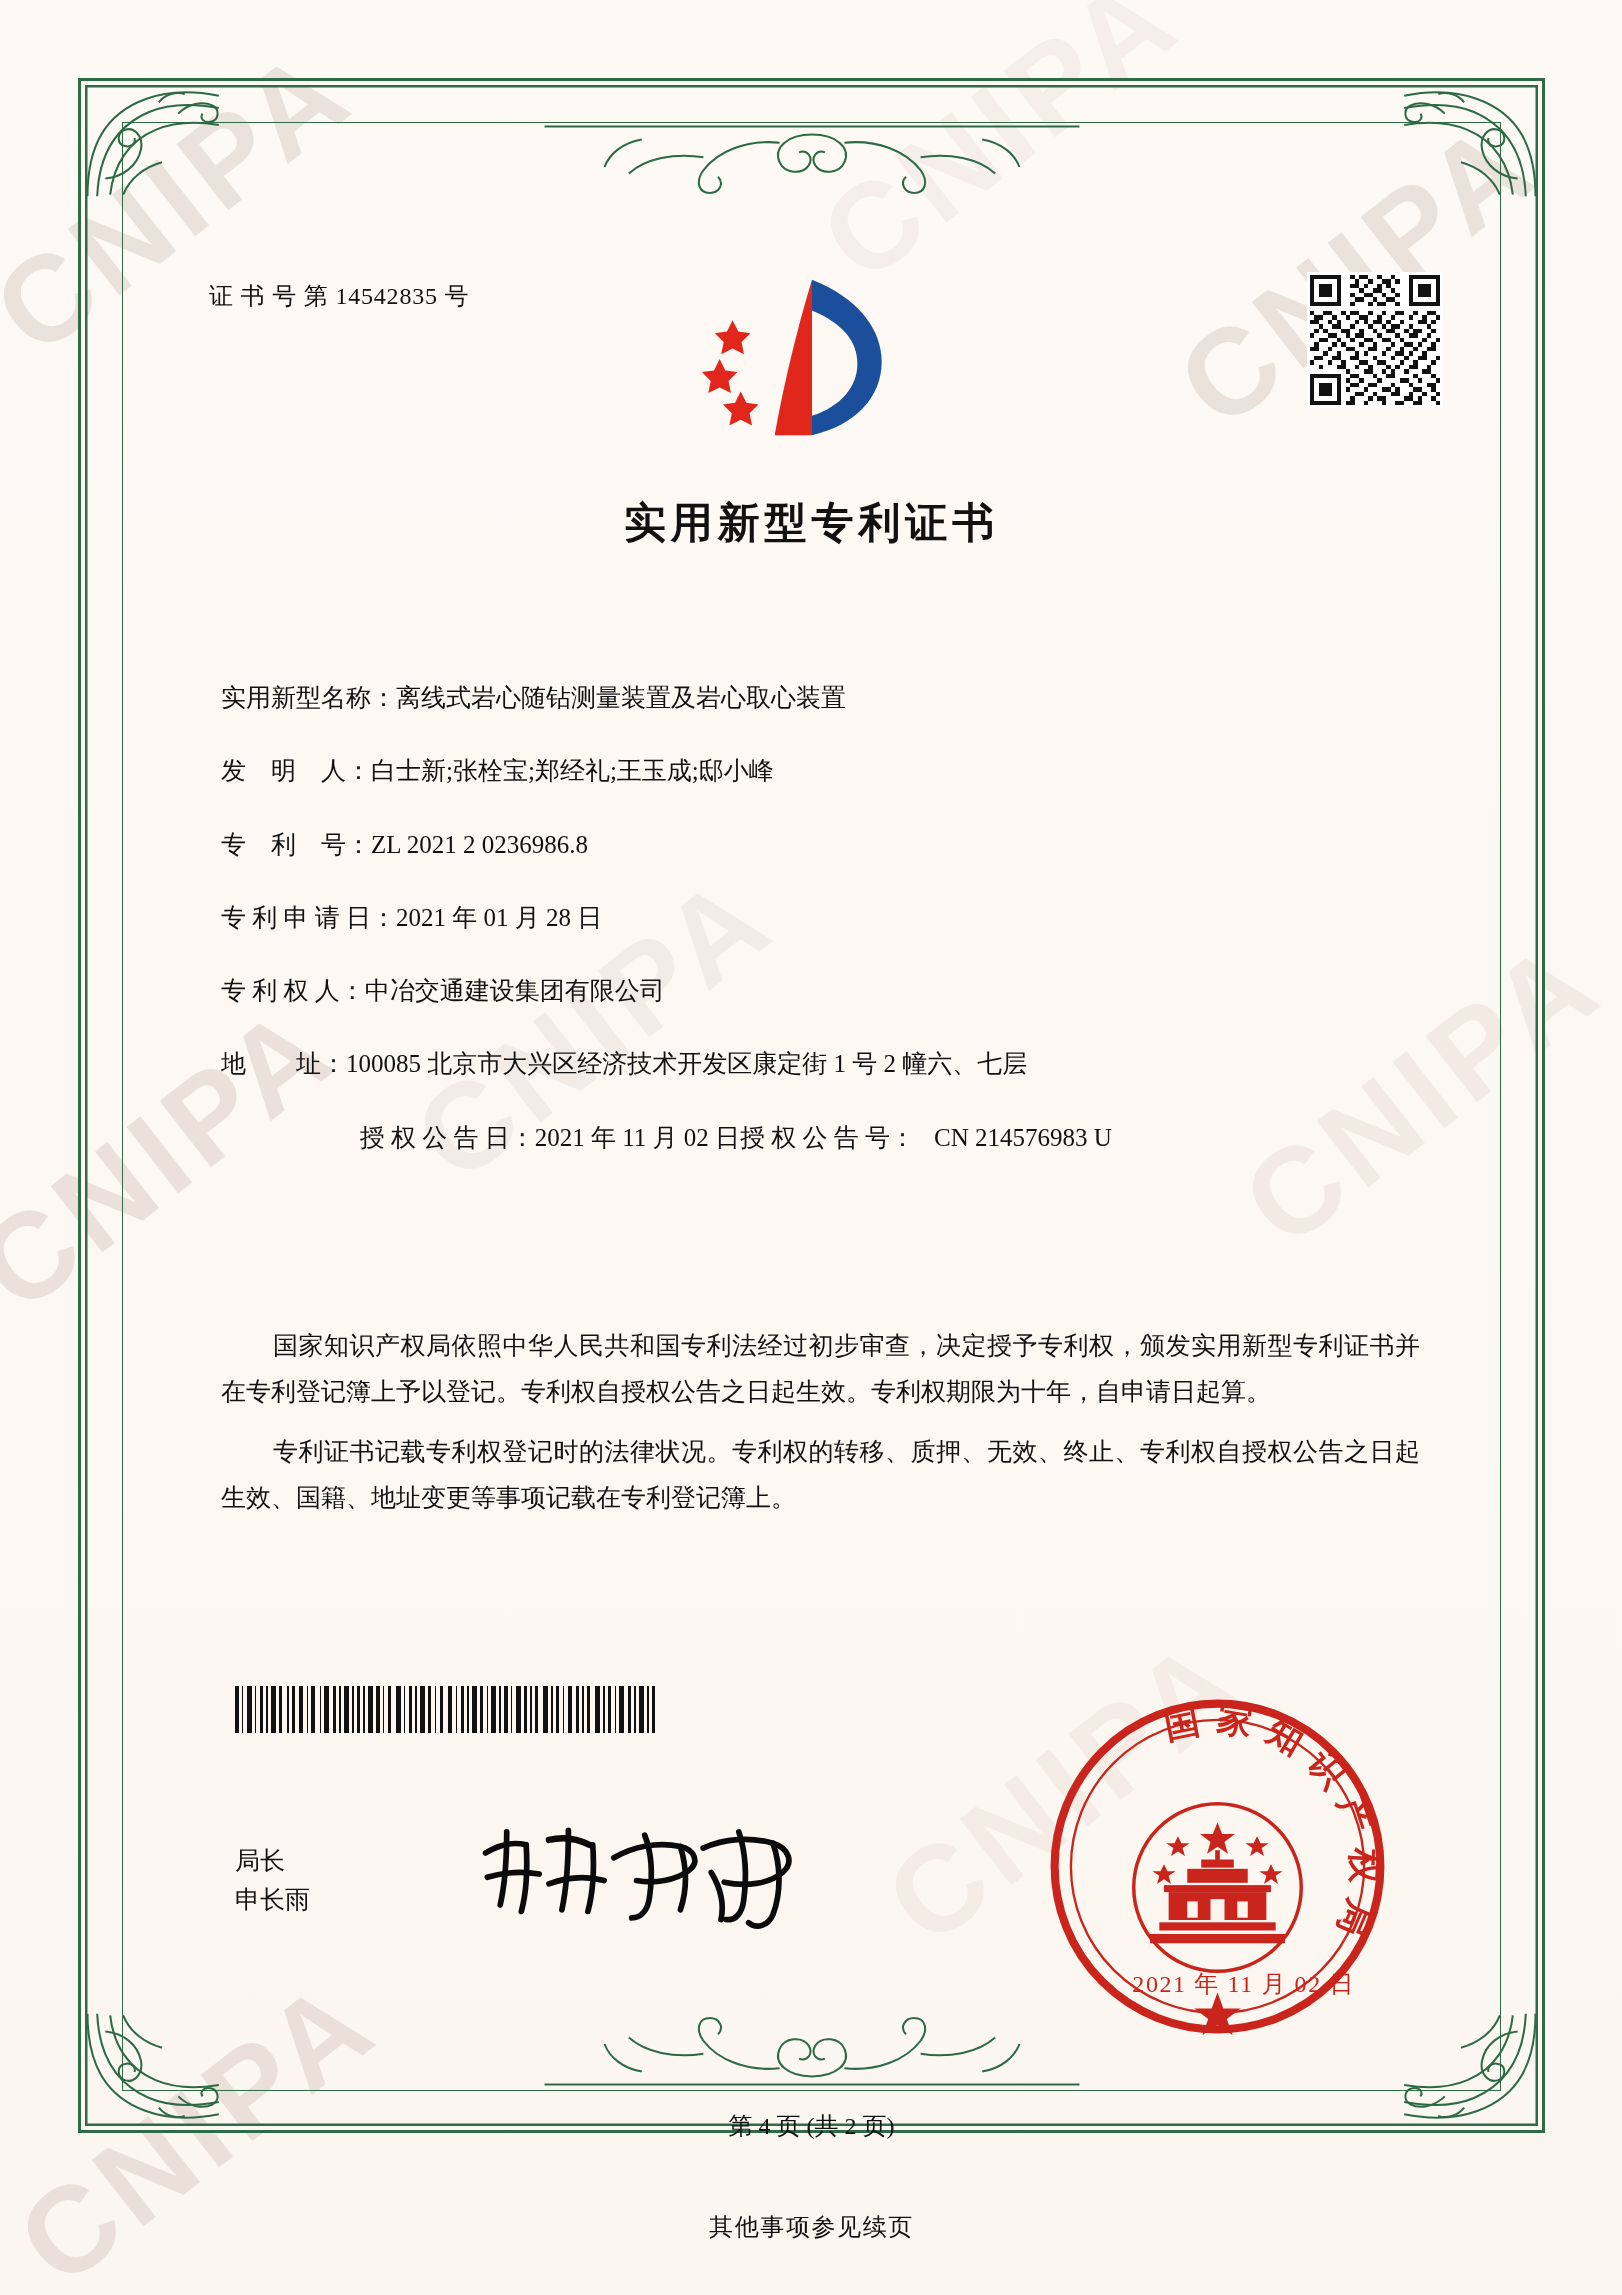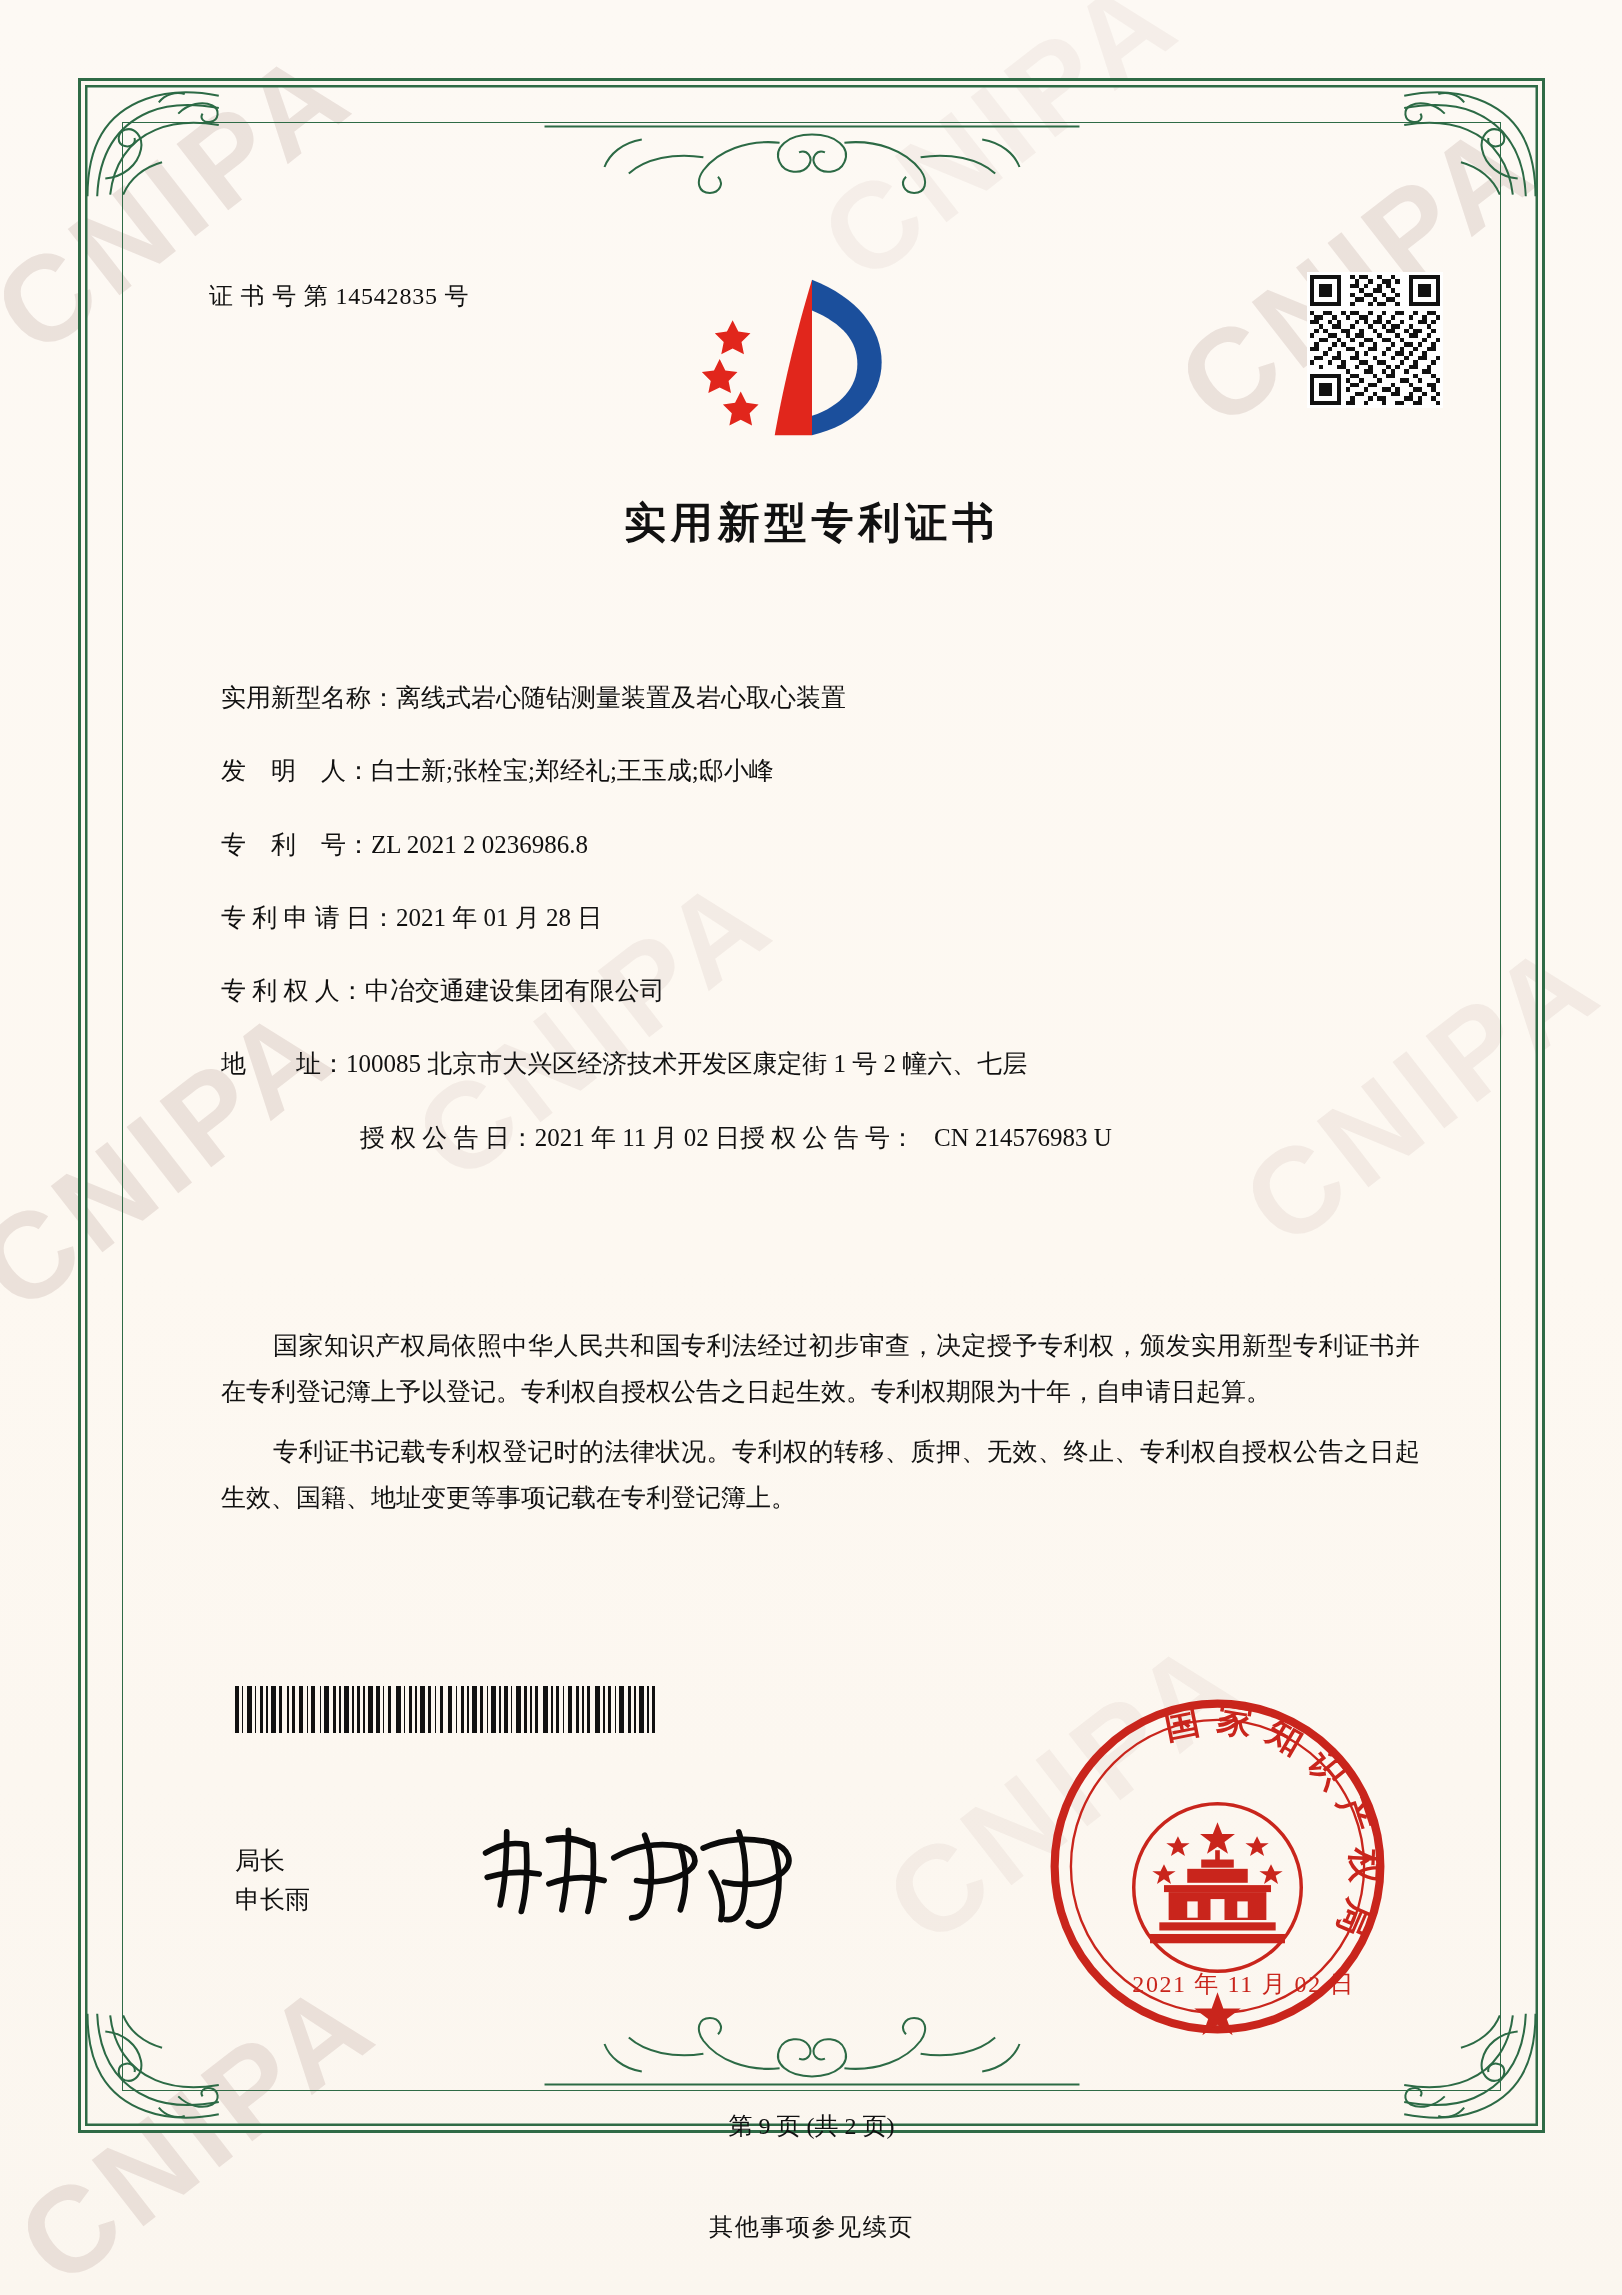--- a/index.html
+++ b/index.html
@@ -688,17 +688,17 @@
           <rect x="17" y="12" width="9" height="14"></rect>
         </g>
       </g>
       <g fill="#c9251c">
         <polygon points="150,258 155,272 170,272 158,281 163,295 150,286 137,295 142,281 130,272 145,272"></polygon>
       </g>
     </svg>
   </div>
   <div class="seal-date">2021 年 11 月 02 日</div>
 
-  <div class="page-num">第 9 页 (共 2 页)</div>
+  <div class="page-num">第 4 页 (共 2 页)</div>
   <div class="footnote">其他事项参见续页</div>
 
 </div>
 
 
 </body></html>

